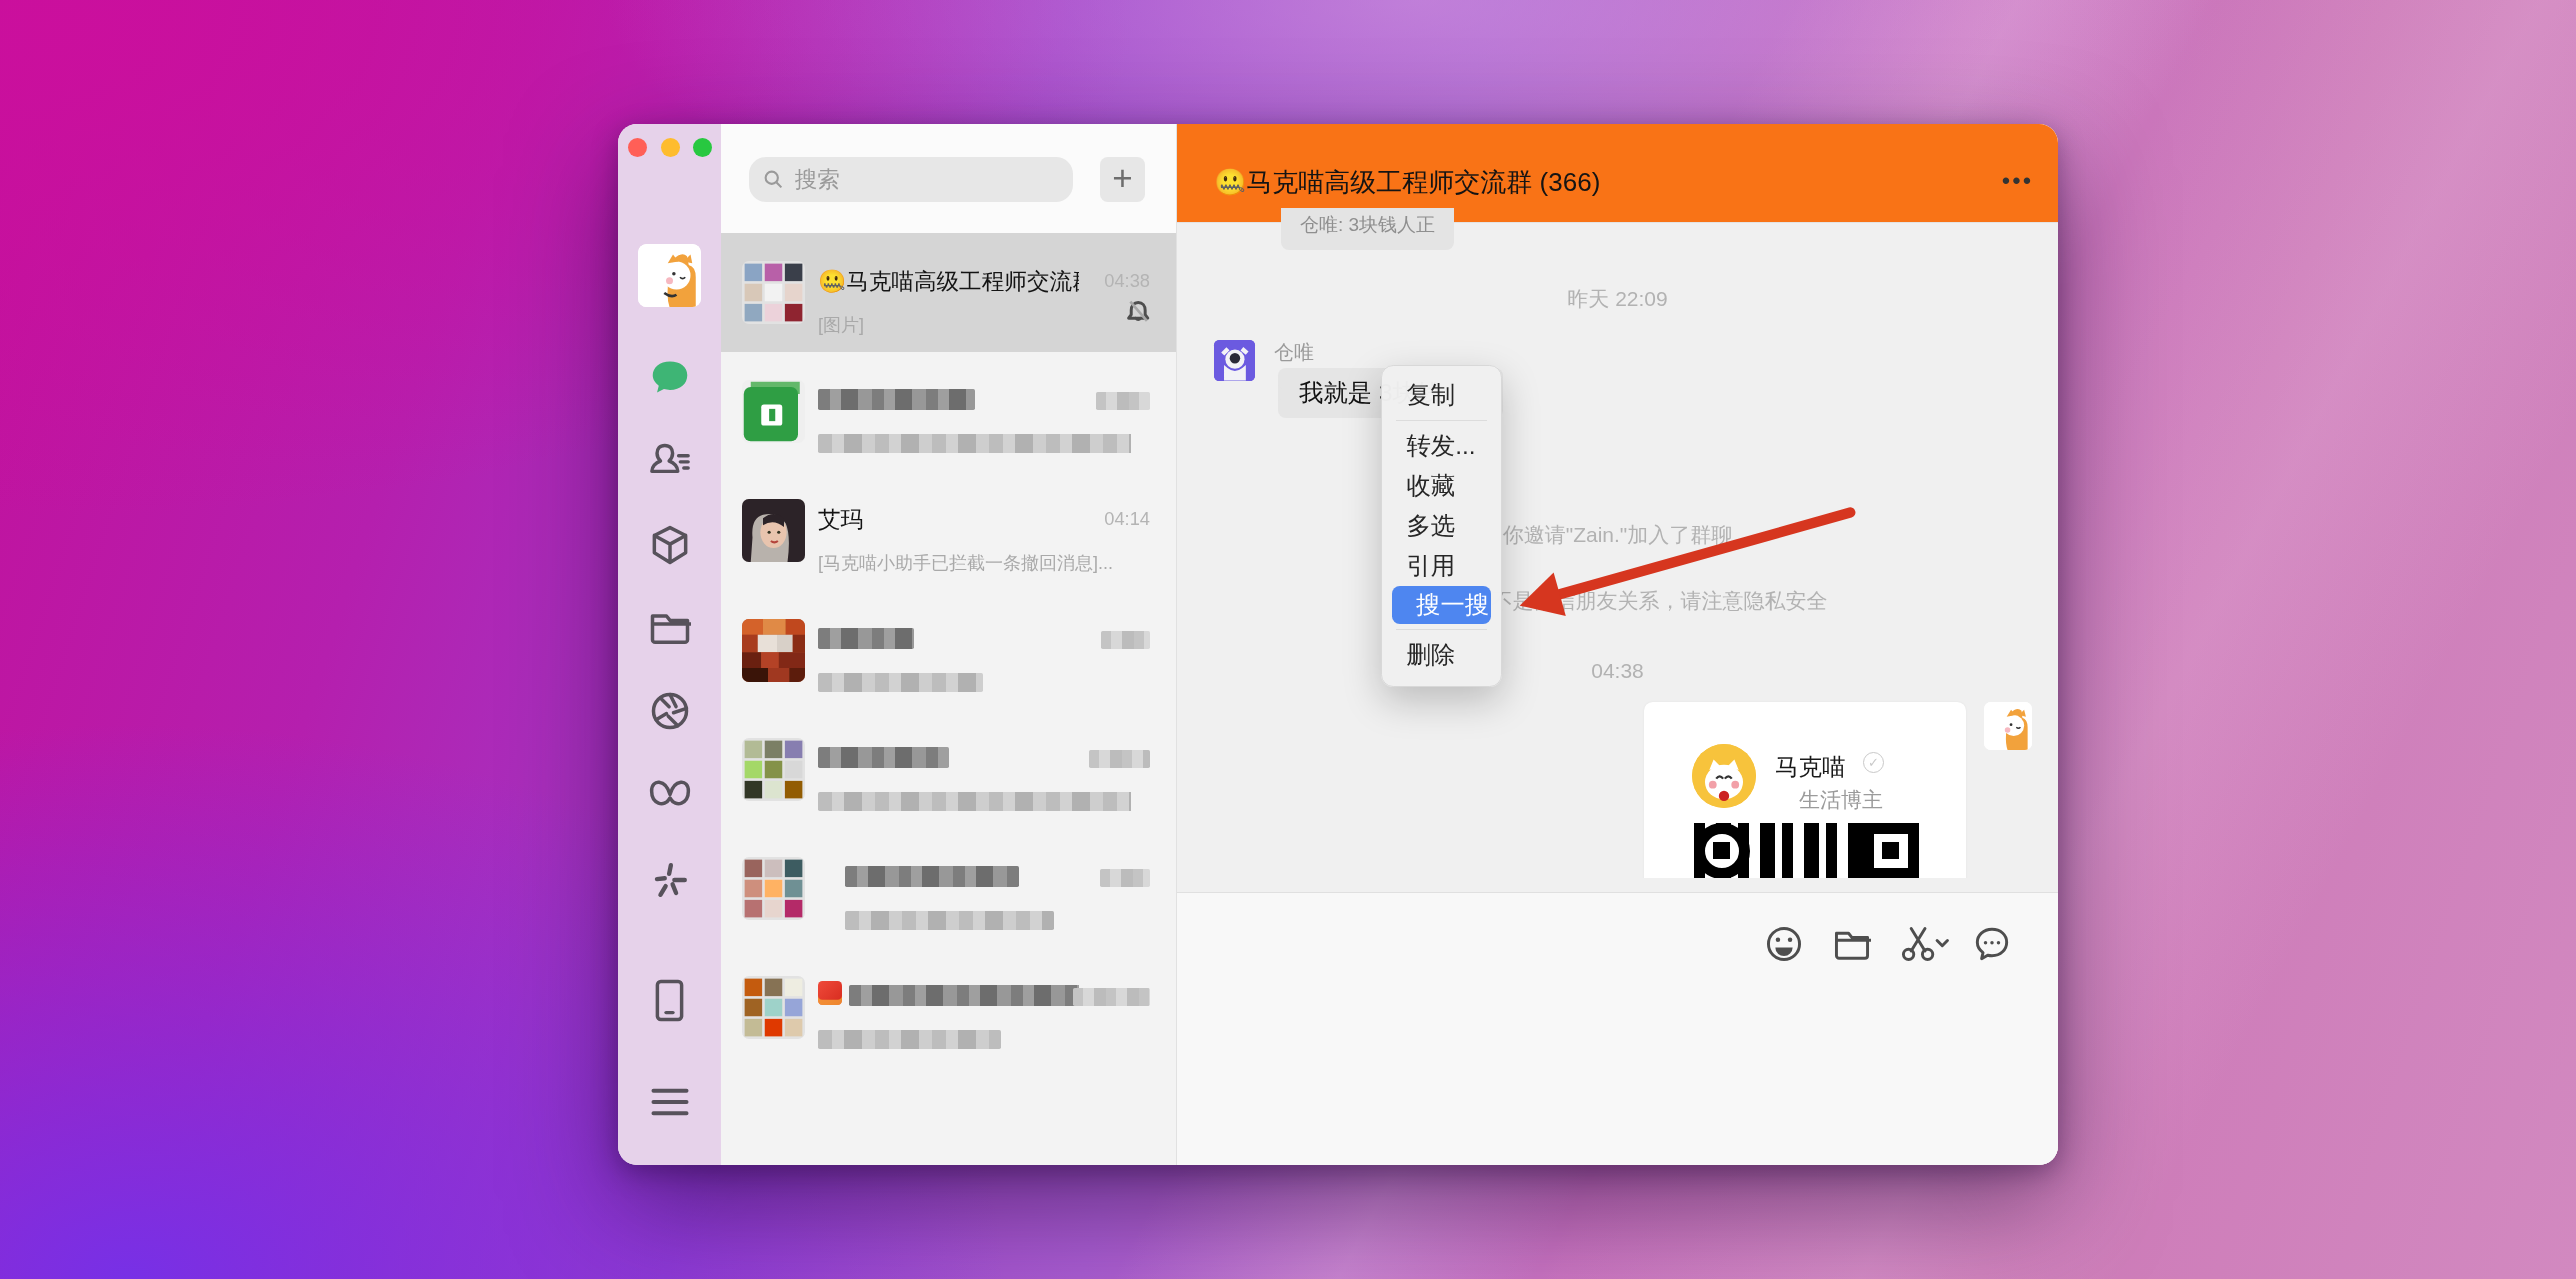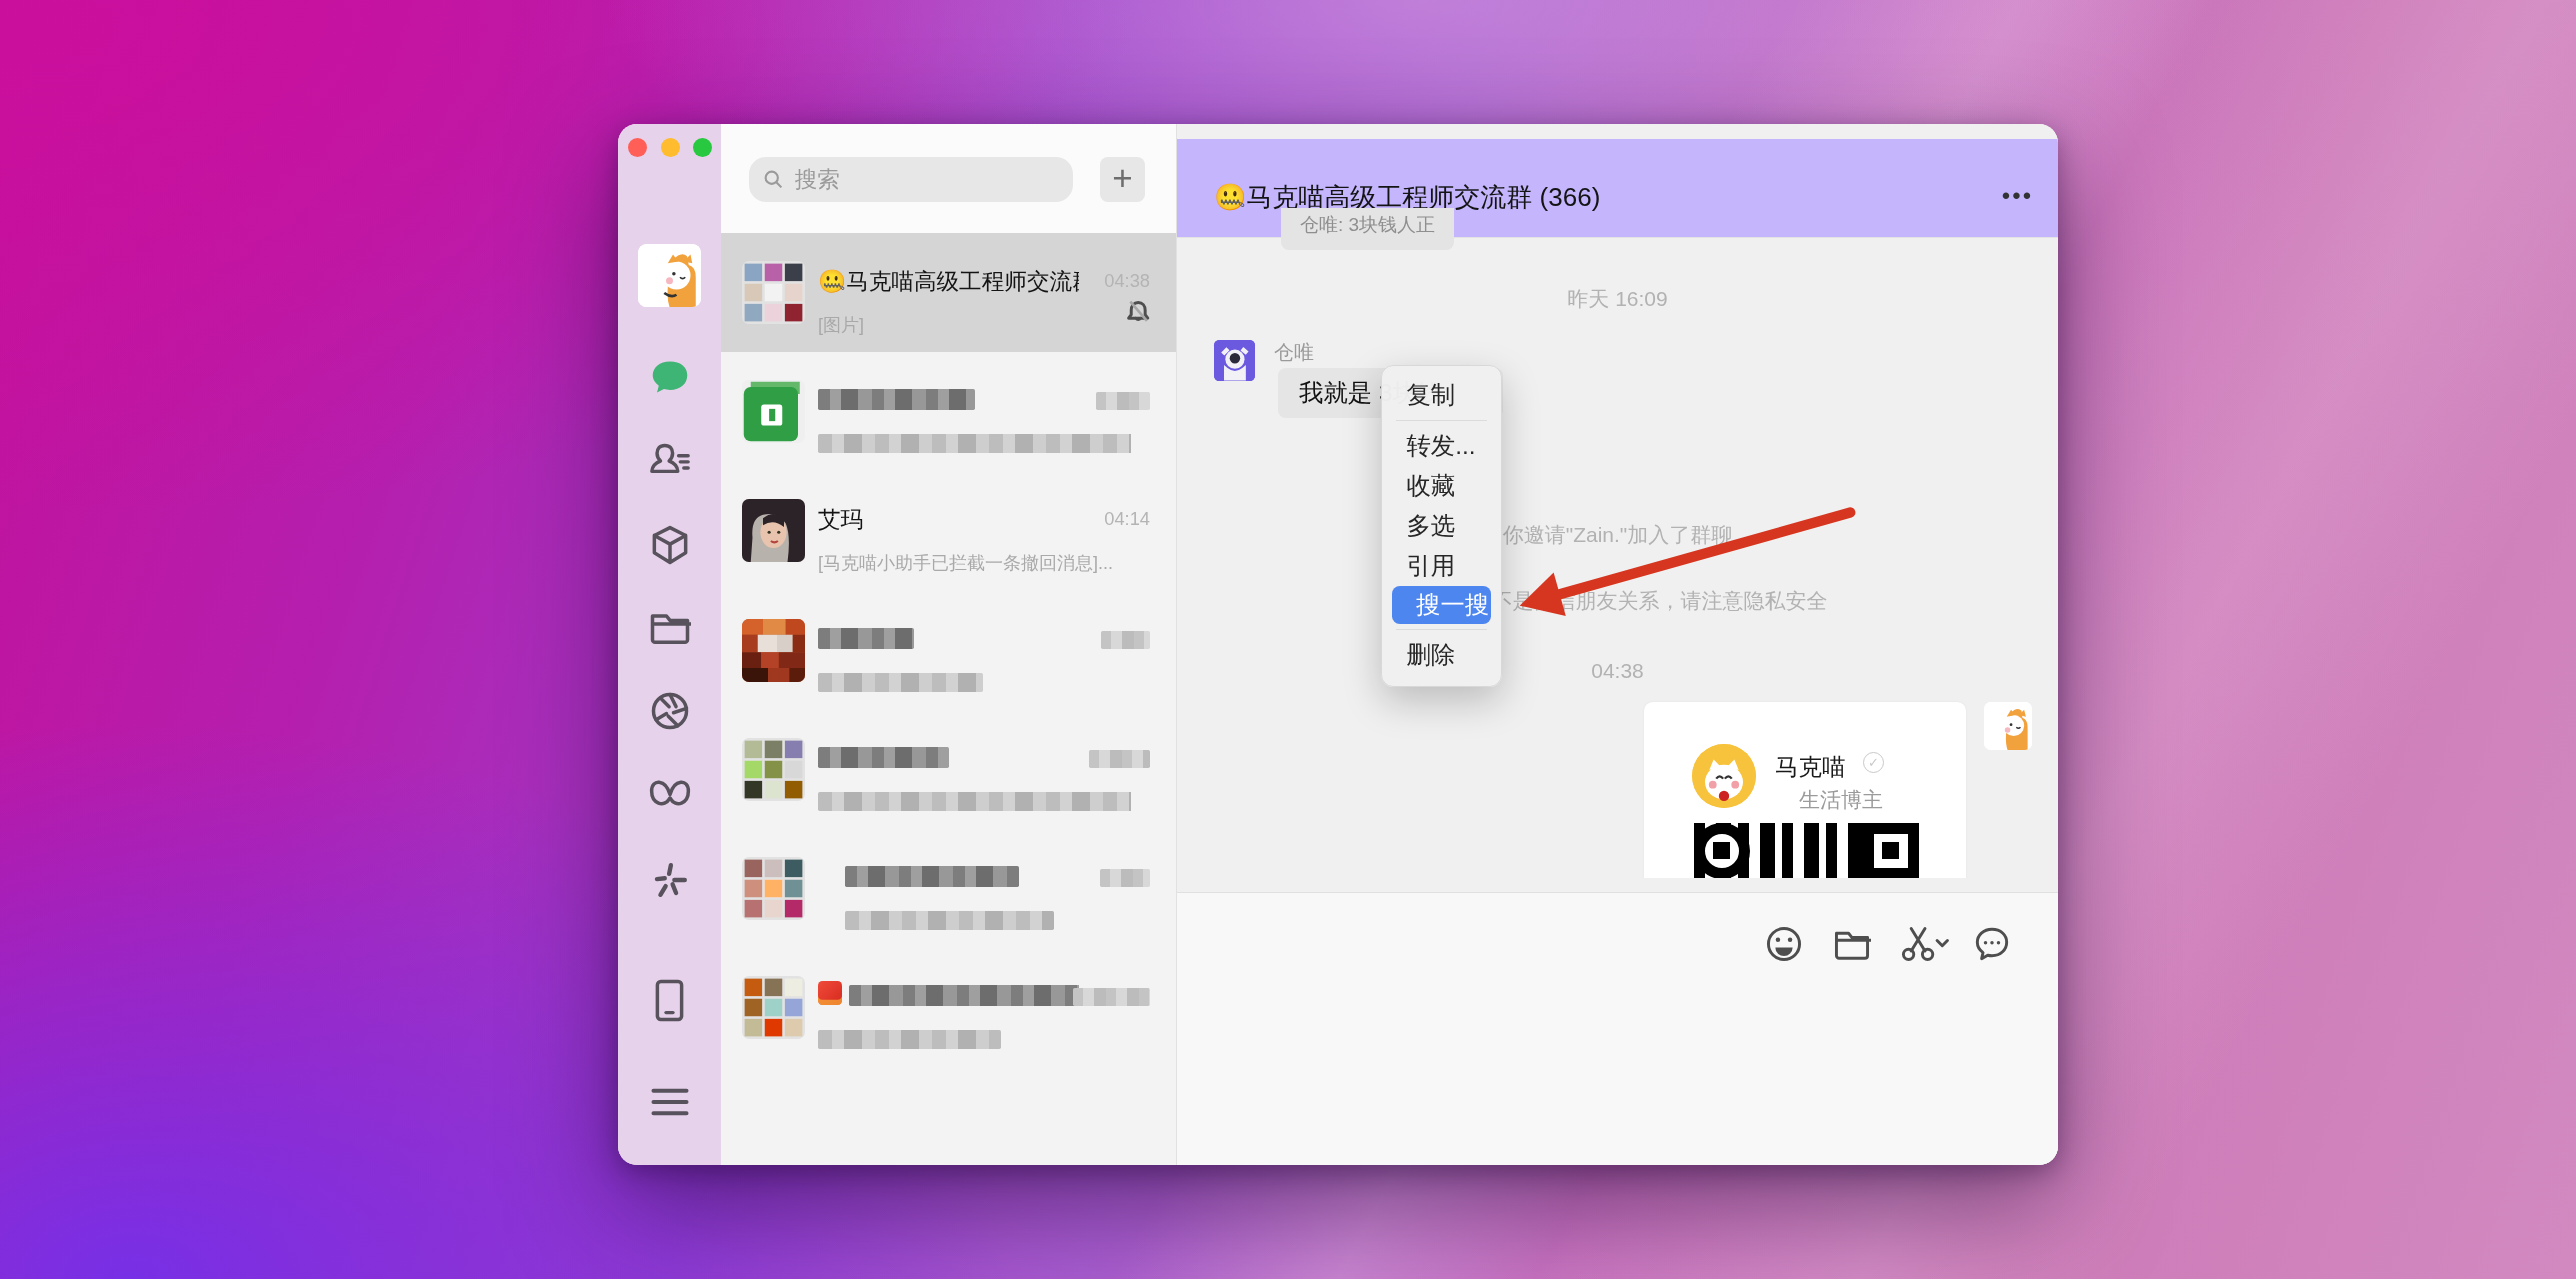--- a/index.html
+++ b/index.html
@@ -44,21 +44,21 @@
   .pxbar{display:inline-block;height:21px;border-radius:1.7px;vertical-align:middle;
     background:repeating-linear-gradient(90deg,#7d7d7d 0 12.2px,#9f9f9f 12.2px 22.6px,#6d6d6d 22.6px 40px,#989898 40px 54px);}
   .pxbar.light{height:19px;background:repeating-linear-gradient(90deg,#bdbdbd 0 14px,#d2d2d2 14px 26px,#b1b1b1 26px 44px,#cecece 44px 57px);}
   .pxbar.time{height:17.4px;background:repeating-linear-gradient(90deg,#c4c4c4 0 10.4px,#d8d8d8 10.4px 21px,#bcbcbc 21px 33px);}
   .redemoji{display:inline-block;width:23.5px;height:23.5px;border-radius:4.4px;background:linear-gradient(135deg,#ef4a3a,#d62a1e);
     vertical-align:-3.5px;margin-right:7px;box-shadow:inset 0 -5.2px 0 rgba(255,210,60,.55);}
   .fold{position:absolute;left:0;bottom:0;width:100%;height:72px;border-top:0.9px solid #e6e6e6;}
   .fold-label{position:absolute;left:91px;top:24.4px;font-size:22px;color:#8b8b8b;}
   
   .chat{position:absolute;left:558px;top:0;bottom:0;right:0;border-left:0.9px solid #e1e1e1;background:#f0f0f0;}
-  .chat-head{position:absolute;left:0;top:0;right:0;height:98px;background:#c4b5fd;border-bottom:0.9px solid #e3e3e3;margin-top:15px;}
+  .chat-head{position:absolute;left:0;top:0;right:0;height:98px;background:#f97316;border-bottom:0.9px solid #e3e3e3;}
   .chat-title{position:absolute;left:37px;top:41px;font-size:26px;color:#141414;font-weight:500;}
   .more{position:absolute;right:24.4px;top:44px;font-size:22.6px;color:#333;letter-spacing:2.6px;font-weight:700;}
   .messages{position:absolute;left:0;top:84px;right:0;height:670px;overflow:hidden;}
   .mtime{position:absolute;left:0;right:0;text-align:center;font-size:21px;color:#b2b2b2;}
   .msys{position:absolute;left:0;right:0;text-align:center;font-size:21px;color:#b2b2b2;}
   .quote-bub{position:absolute;left:104px;top:-8.7px;background:#e4e4e4;border-radius:7.8px;padding:12.2px 19px;
     font-size:19px;color:#8f8f8f;white-space:nowrap;}
   .mavatar{position:absolute;left:37px;top:132px;width:41px;height:41px;border-radius:5.2px;overflow:hidden;background:#6b5ae0;}
   .mname{position:absolute;left:97px;top:131px;font-size:20px;color:#9a9a9a;}
   .bubble{position:absolute;left:101px;top:160px;height:50px;line-height:50px;padding:0 21px;background:#e5e5e5;
@@ -330,21 +330,21 @@
   </div>
 
   <div class="chat">
     <div class="chat-head">
       <div class="chat-title">🤐马克喵高级工程师交流群 (366)</div>
       <div class="more">•••</div>
     </div>
 
     <div class="messages">
       <div class="quote-bub">仓唯: 3块钱人正</div>
-      <div class="mtime" style="top:77px">昨天 16:09</div>
+      <div class="mtime" style="top:77px">昨天 22:09</div>
 
       <div class="mavatar">
         <svg width="41" height="41" viewBox="0 0 47 47">
             <rect width="47" height="47" fill="#6b5ae0"></rect>
           <circle cx="24" cy="22" r="11" fill="#f2f2f6"></circle>
             <circle cx="24" cy="21" r="6" fill="#2a2a38"></circle>
           <path d="M10 16 L16 10 M38 15 L32 10 M14 34 q10 8 20 0 l0 10 l-20 0z" stroke="#f2f2f6" stroke-width="5" fill="#f2f2f6"></path>
         </svg>
       </div>
       <div class="mname">仓唯</div>

